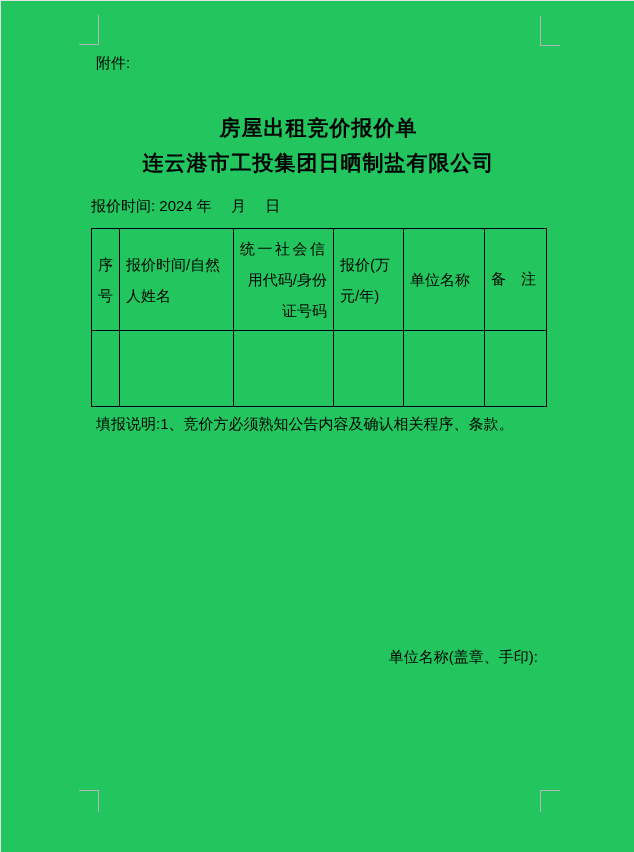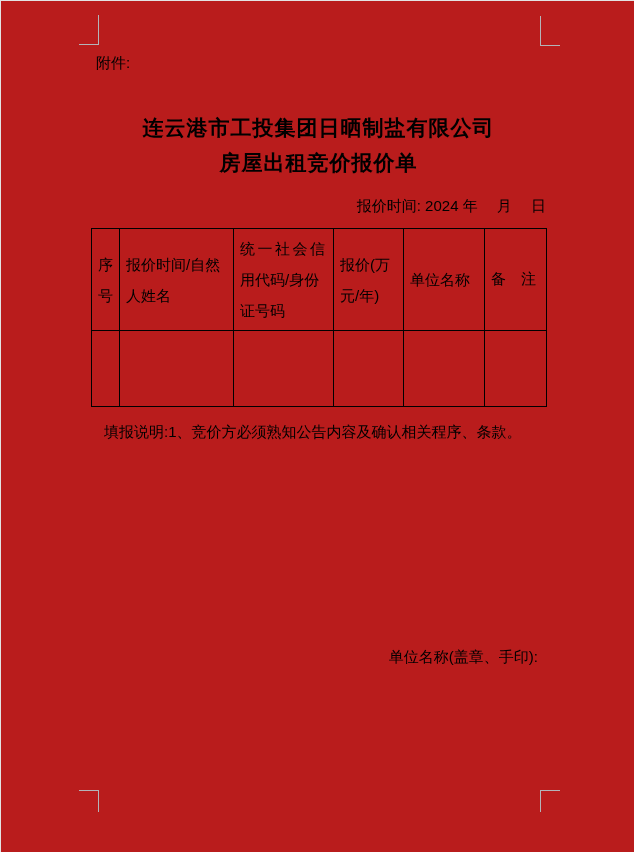--- a/index.html
+++ b/index.html
@@ -1,71 +1,71 @@
 <!DOCTYPE html>
 <html><head>
 <meta charset="utf-8">
 <style>
   html,body{margin:0;padding:0;background:#fff;}
   .page{
-    position:relative;width:634px;height:852px;background:#b91c1c;
+    position:relative;width:634px;height:852px;background:#22c55e;
     font-family:"Liberation Sans",sans-serif;color:#000;overflow:hidden;
     border-top:1px solid #e3e3e3;border-left:1px solid #e3e3e3;box-sizing:border-box;
   }
   
   .crop{position:absolute;}
   .crop.tl{left:78px;top:14px;width:19px;height:29px;border-right:1px solid #b4b4b8;border-bottom:1px solid #b4b4b8;}
   .crop.tr{left:539px;top:15px;width:19px;height:29px;border-left:1px solid #b4b4b8;border-bottom:1px solid #b4b4b8;}
   .crop.bl{left:78px;top:789px;width:19px;height:21px;border-right:1px solid #b4b4b8;border-top:1px solid #b4b4b8;}
   .crop.br{left:539px;top:789px;width:19px;height:21px;border-left:1px solid #b4b4b8;border-top:1px solid #b4b4b8;}
 
   .attachment{position:absolute;left:95px;top:52px;font-size:15px;line-height:20px;}
   .title-block{
     position:absolute;left:90px;top:110px;width:455px;text-align:center;
     font-family:"Liberation Serif","DejaVu Serif",serif;
     font-weight:bold;font-size:21px;line-height:35px;letter-spacing:1px;
   }
-  .quote-time{position:absolute;left:90px;top:196px;width:455px;text-align:right;font-size:15px;white-space:pre;}
+  .quote-time{position:absolute;left:90px;top:196px;width:455px;text-align:left;font-size:15px;white-space:pre;}
 
   table.bid{
     position:absolute;left:90px;top:227px;width:455px;
     border-collapse:collapse;table-layout:fixed;
   }
   table.bid td{
     border:1px solid #000;vertical-align:middle;
     font-size:15px;line-height:31px;padding:0 6px;overflow:hidden;
   }
   tr.hdr{height:102px;}
   tr.body{height:76px;}
   tr.hdr td{white-space:pre;}
   td.c1{text-align:center;padding:0;}
-  td.c3{padding:0 5px;}
+  td.c3{padding:0 5px;text-align:right;}
   td.c3::first-line{letter-spacing:2.5px;}
   td.c4{padding:0 4px;}
   td.c6{padding:0 9px;font-family:Liberation Serif, serif;}
 
   .notes{position:absolute;left:95px;top:407px;width:450px;font-size:15px;line-height:32px;}
-  .notes p{margin:8px;}
+  .notes p{margin:0;}
   .signature{position:absolute;left:90px;top:640px;width:447px;text-align:right;font-size:15px;line-height:32px;}
 </style>
 </head>
 <body>
 
 <div class="page">
 
   <div class="crop tl"></div>
   <div class="crop tr"></div>
   <div class="crop bl"></div>
   <div class="crop br"></div>
 
   <div class="attachment">附件:</div>
 
   <div class="title-block">
+    <div>房屋出租竞价报价单</div>
     <div>连云港市工投集团日晒制盐有限公司</div>
-    <div>房屋出租竞价报价单</div>
   </div>
 
   <div class="quote-time">报价时间: 2024 年　 月　 日</div>
 
   <table class="bid">
     <colgroup>
       <col style="width:28px">
         <col style="width:114px">
         <col style="width:100px">
       <col style="width:70px">

